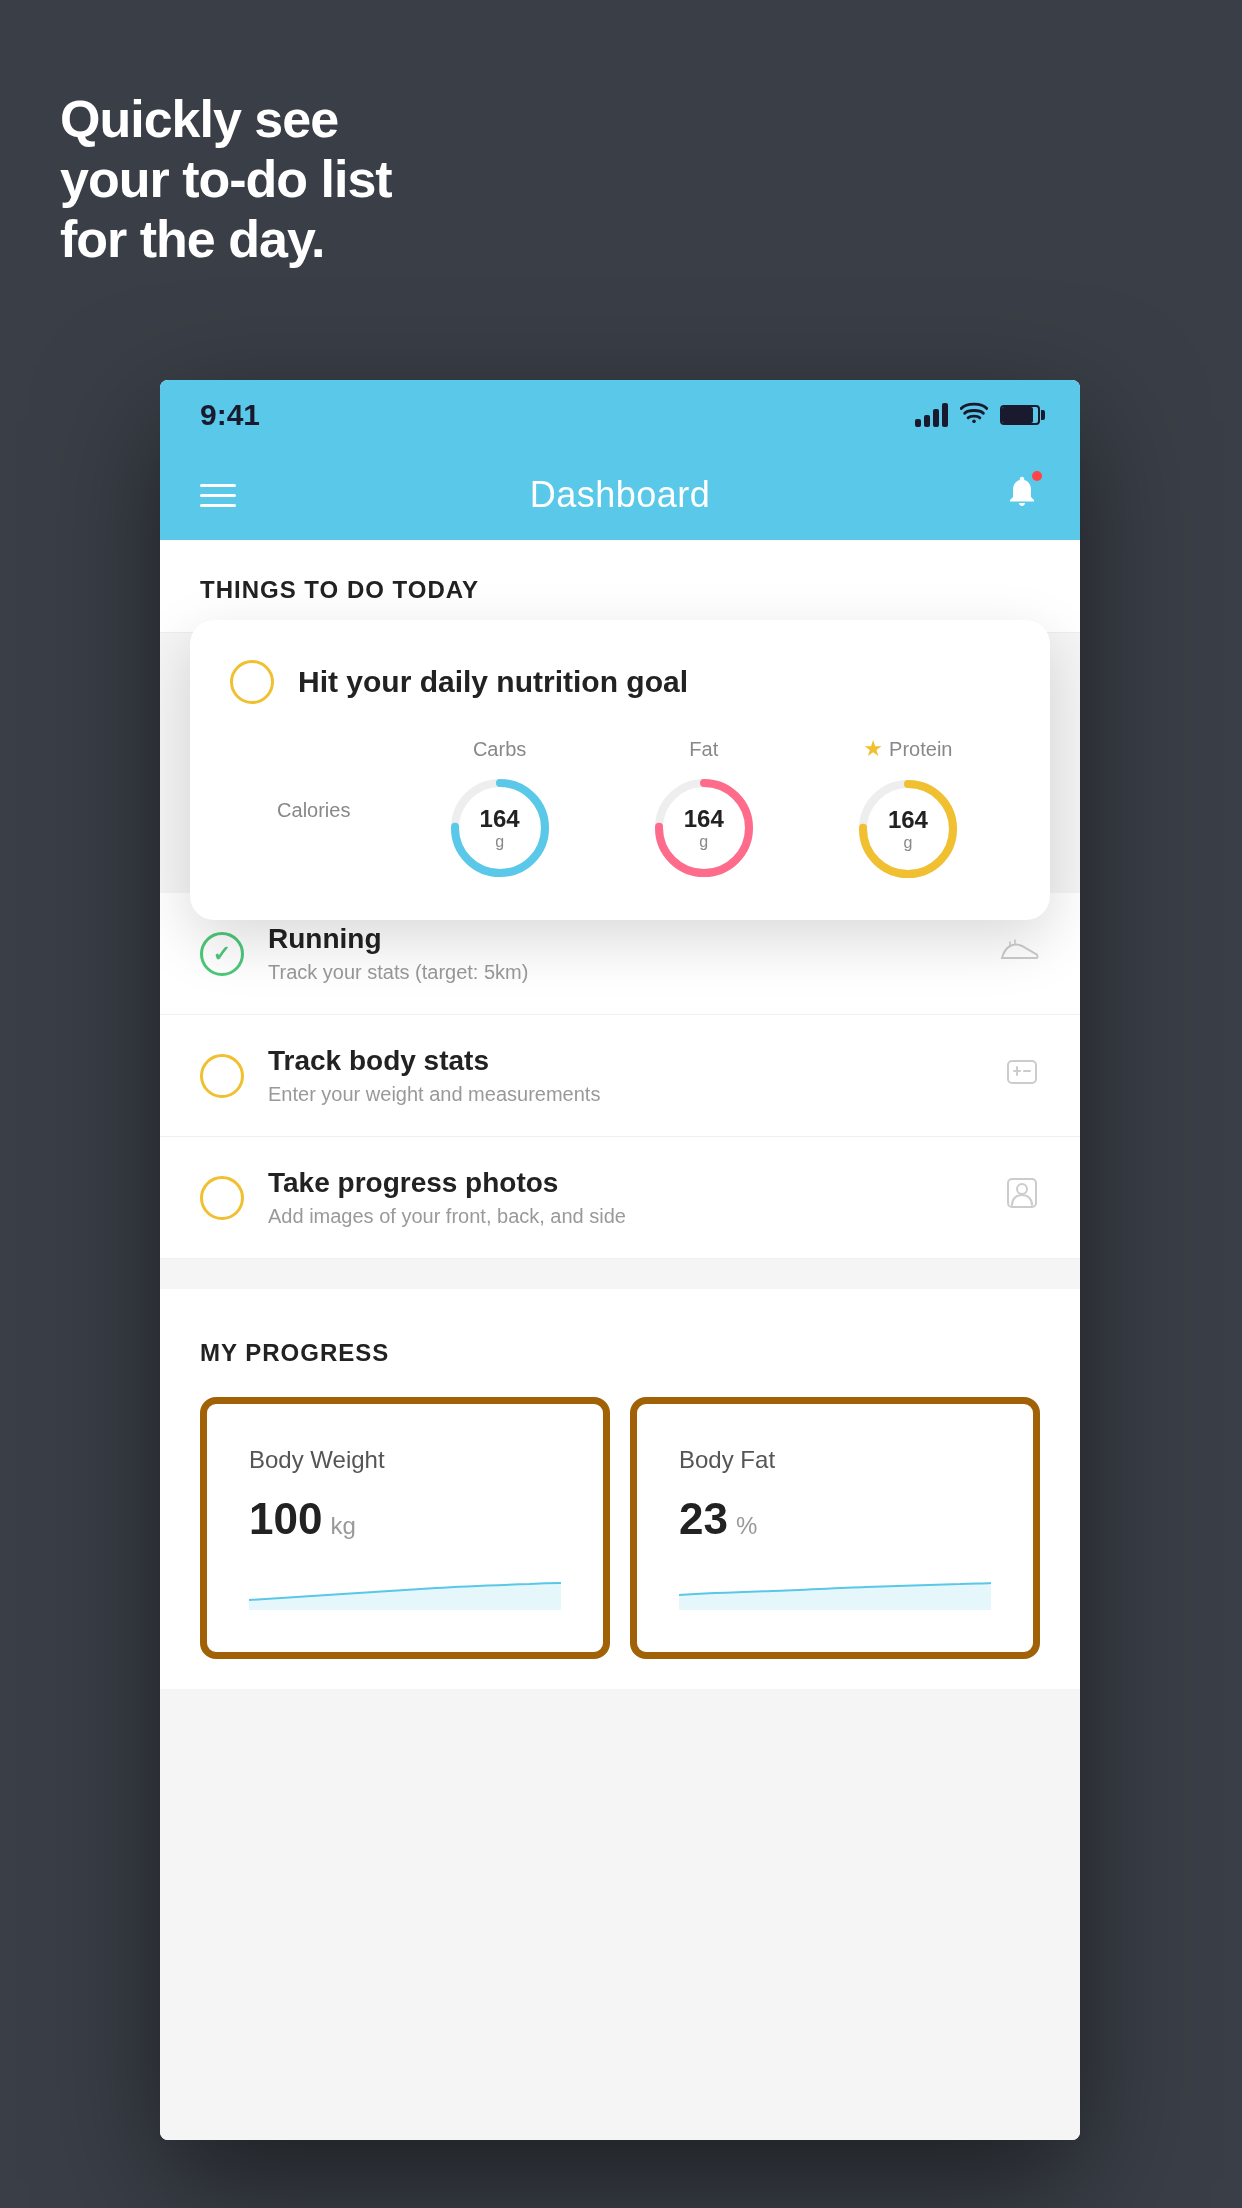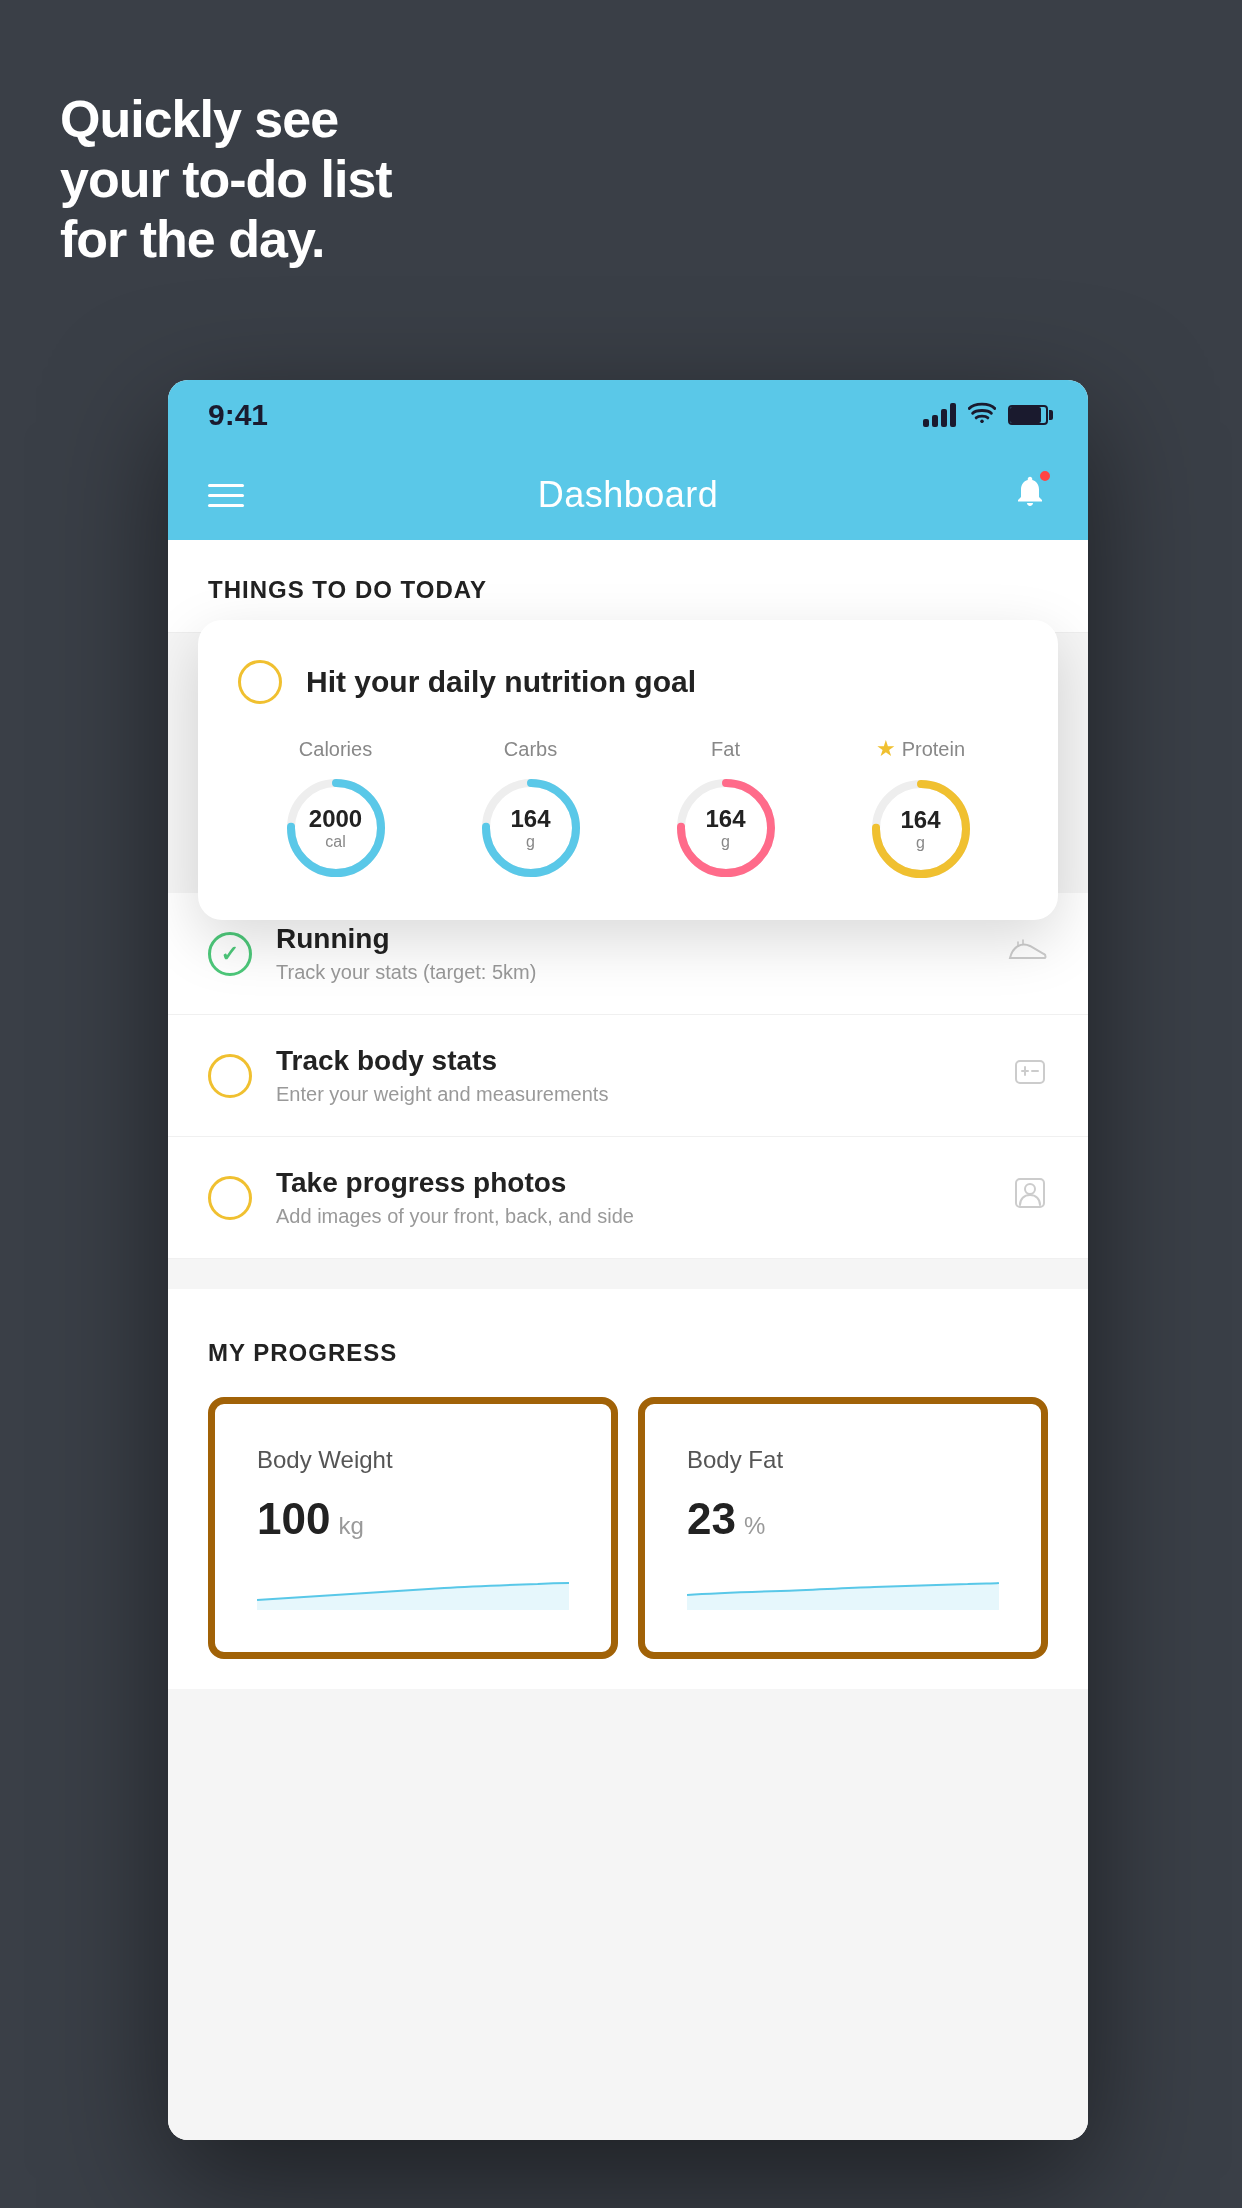--- a/index.html
+++ b/index.html
@@ -21,25 +21,25 @@
       font-size: 52px;
       font-weight: 800;
       line-height: 1.15;
       letter-spacing: -1px;
     }
 
     
     .phone-frame {
       position: absolute;
       top: 380px;
-      left: 168px;
+      left: 160px;
       width: 920px;
       height: 1760px;
       background: white;
-      border-radius: 20px;
+      border-radius: 8px;
       overflow: hidden;
       box-shadow: 0 40px 120px rgba(0,0,0,0.5);
     }
 
     
     .status-bar {
       background: #5ac8e8;
       height: 70px;
       display: flex;
       align-items: center;
@@ -493,30 +493,20 @@
     <div class="nutrition-card">
       <div class="nutrition-card-header">
         <div class="circle-check-empty"></div>
         <span class="nutrition-card-title">Hit your daily nutrition goal</span>
       </div>
 
       <div class="nutrition-circles">
 
         <div class="nutrition-item">
           <span class="nutrition-label">Calories</span>
-          <div class="ring-container">
-            <svg viewBox="0 0 110 110">
-              <circle class="ring-bg" cx="55" cy="55" r="45"></circle>
-              <circle class="ring-fill-blue" cx="55" cy="55" r="45"></circle>
-            </svg>
-            <div class="ring-text">
-              <span class="ring-value">2000</span>
-              <span class="ring-unit">cal</span>
-            </div>
-          </div>
         </div>
 
         <div class="nutrition-item">
           <span class="nutrition-label">Carbs</span>
           <div class="ring-container">
             <svg viewBox="0 0 110 110">
               <circle class="ring-bg" cx="55" cy="55" r="45"></circle>
               <circle class="ring-fill-blue" cx="55" cy="55" r="45"></circle>
             </svg>
             <div class="ring-text">

